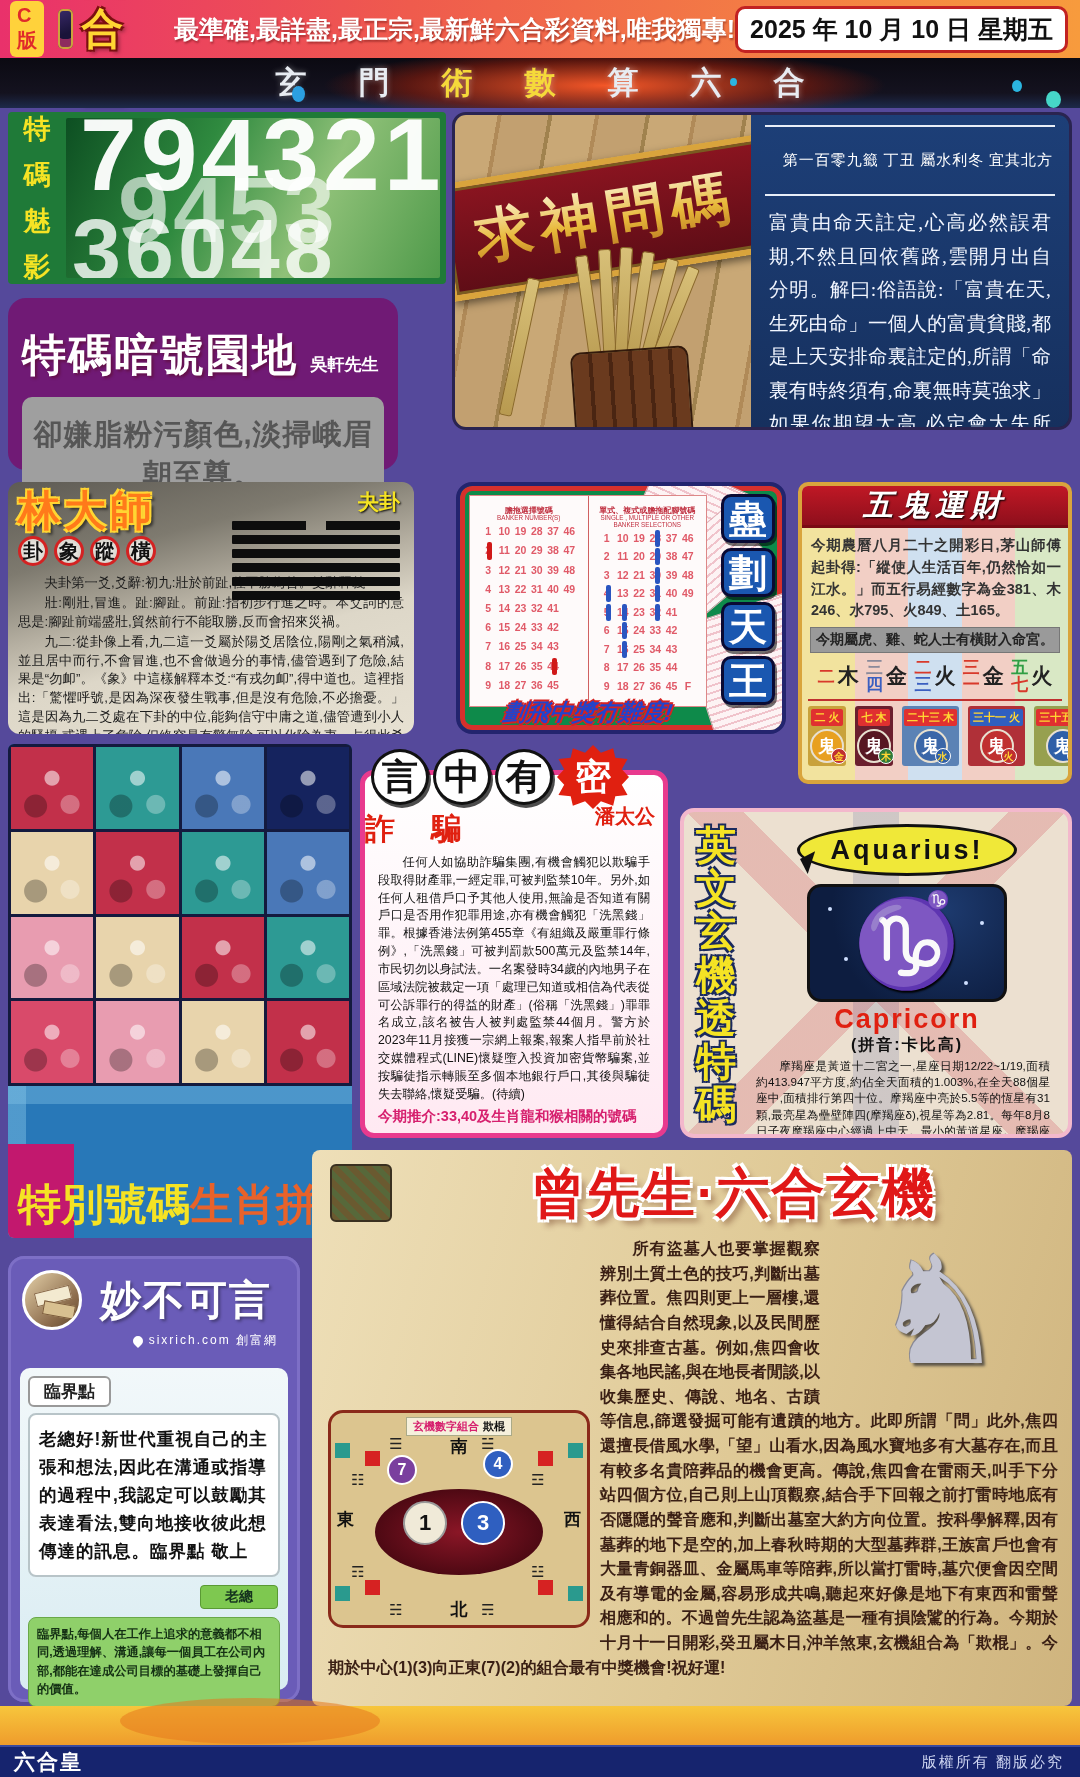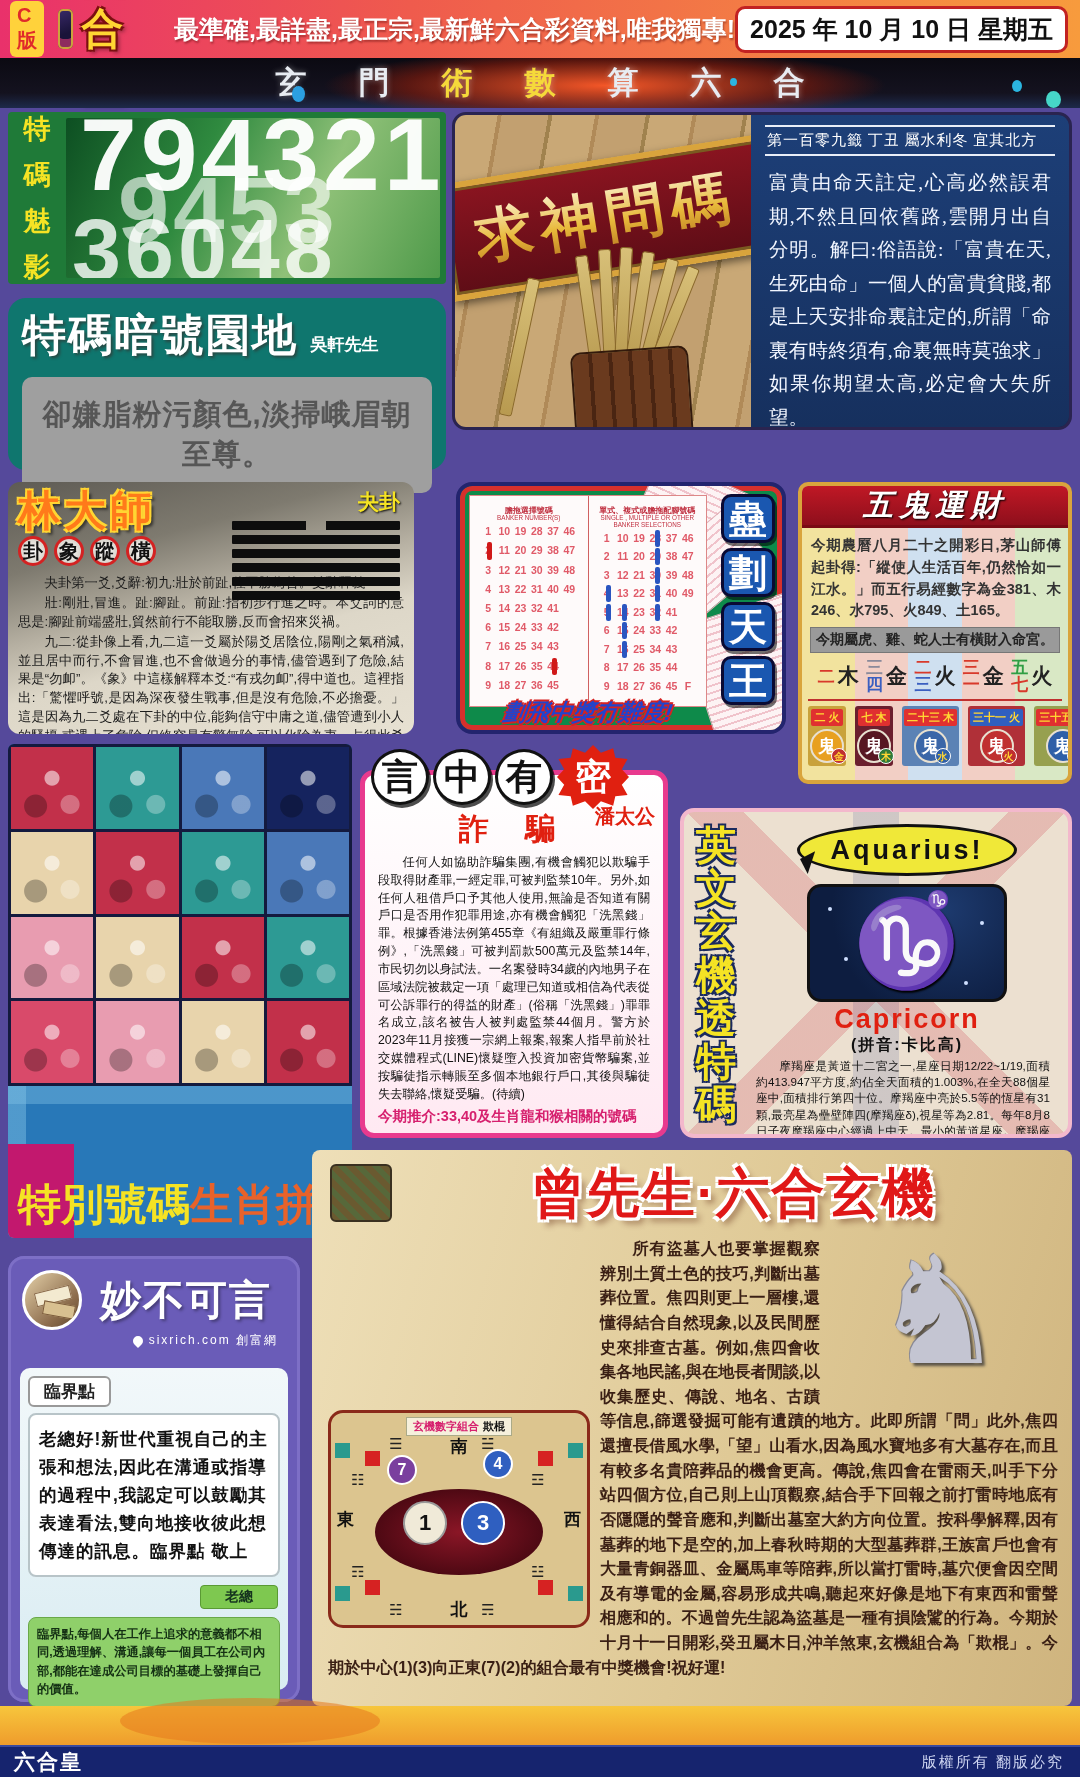--- a/index.html
+++ b/index.html
@@ -42,22 +42,22 @@
   #temamei-label{width:58px;display:flex;flex-direction:column;align-items:center;justify-content:center;gap:10px;
        color:#f5e324;font-weight:900;font-size:27px;}
   #temamei-img{position:relative;flex:1;margin:6px 6px 6px 0;overflow:hidden;border-radius:2px;
        background:linear-gradient(115deg,#0d4f22,#2f8a3f 35%,#8fc178 65%,#4f9a4a);}
   .num-row{position:absolute;color:#fff;font-weight:900;letter-spacing:4px;line-height:1;}
   #numrow1{left:14px;top:-14px;font-size:102px;opacity:.96;}
   #numrow2{left:52px;top:46px;font-size:92px;opacity:.62;}
   #numrow3{left:6px;top:88px;font-size:88px;opacity:.8;}
 
   
-  #anhao{position:absolute;left:8px;top:298px;width:438px;height:172px;background:#0f766e;
-       border-radius:18px;padding:8px 14px;}
+  #anhao{position:absolute;left:8px;top:298px;width:390px;height:172px;background:#701a75;
+       border-radius:18px;padding:28px 14px;}
   #anhao-title{color:#fff;font-weight:900;font-size:44px;letter-spacing:2px;display:inline;
        text-shadow:2px 2px 3px rgba(80,0,0,.4);}
   #anhao-author{color:#fff;font-weight:900;font-size:17px;margin-left:8px;}
   #anhao-verse{margin-top:12px;background:#9f9f9f;border-radius:10px;color:#565656;
        font-weight:900;font-size:29px;padding:18px 10px;text-align:center;letter-spacing:1px;}
 
   
   #qiushen{position:absolute;left:452px;top:112px;width:620px;height:318px;display:flex;
        border-radius:14px;overflow:hidden;background:#201c38;border:3px solid #2a2450;}
   #qs-img{position:relative;width:296px;background:
@@ -69,21 +69,21 @@
   #qs-banner span{font-family:"Liberation Serif",serif;font-size:58px;font-weight:900;letter-spacing:8px;
        background:linear-gradient(#fdf6da,#e8b93a 55%,#b4701e);-webkit-background-clip:text;background-clip:text;color:transparent;}
   .stick{position:absolute;width:13px;height:120px;background:linear-gradient(#d8c078,#b89a50);
        border:1px solid #8a6a2a;border-radius:3px;}
   #qs-cup{position:absolute;left:118px;bottom:-18px;width:118px;height:96px;border-radius:10px 10px 14px 14px;
        background:repeating-linear-gradient(90deg,#6a3a1e 0 16px,#4a2512 16px 20px);
        border:2px solid #331a0c;transform:rotate(-4deg);}
   #qs-panel{position:relative;flex:1;background:linear-gradient(#1d3f78,#16305e);margin:0;
        padding:10px 14px;display:flex;flex-direction:column;}
   #qs-lot-header{border-top:2px solid #e8eef8;border-bottom:2px solid #e8eef8;color:#fff;
-       font-family:"Liberation Serif",serif;font-size:15px;text-align:left;padding:4px 2px;letter-spacing:1px;}
+       font-family:"Liberation Serif",serif;font-size:15px;text-align:right;padding:24px 2px;letter-spacing:1px;}
   #qs-lot-body{color:#f2f6ff;font-family:"Liberation Serif",serif;font-size:19.5px;line-height:1.72;
        padding:10px 4px 6px 4px;flex:1;text-align:justify;}
 
   
   #lin{position:absolute;left:8px;top:482px;width:406px;height:252px;border-radius:12px;overflow:hidden;
        background:linear-gradient(165deg,#5e5b54,#7e7a6f 26%,#b6b0a2 46%,#ddd7c8 62%,#e7e1d2);padding:8px 10px;}
   #lin-title{font-size:42px;font-weight:900;color:#ff7a1a;letter-spacing:4px;line-height:1;
        text-shadow:2px 2px 0 #ffd633,-2px -2px 0 #ffd633,2px -2px 0 #ffd633,-2px 2px 0 #ffd633,4px 4px 3px rgba(0,0,0,.55);}
   #lin-sub{margin-top:4px;display:flex;gap:6px;}
   .lin-circ{width:30px;height:30px;border-radius:50%;border:3px solid #d42222;background:radial-gradient(#fff,#c9c4b8);
@@ -169,21 +169,21 @@
   #yan{position:absolute;left:360px;top:770px;width:308px;height:368px;border:5px solid #e83a8e;
        border-radius:14px;background:linear-gradient(#ffffff,#ffe9f2);}
   #yan-title{position:absolute;left:6px;top:-30px;display:flex;align-items:center;}
   .yan-bub{width:58px;height:56px;border-radius:50%;border:3px solid #111;background:#fff;margin-right:4px;
        display:flex;align-items:center;justify-content:center;font-weight:900;font-size:36px;color:#111;
        box-shadow:2px 3px 0 rgba(0,0,0,.7);}
   #yan-star{width:72px;height:64px;background:#e02010;display:flex;align-items:center;justify-content:center;
        clip-path:polygon(50% 0,61% 12%,78% 5%,81% 20%,98% 22%,90% 38%,100% 50%,90% 62%,98% 78%,81% 80%,78% 95%,61% 88%,50% 100%,39% 88%,22% 95%,19% 80%,2% 78%,10% 62%,0 50%,10% 38%,2% 22%,19% 20%,22% 5%,39% 12%);}
   #yan-star span{color:#fff;font-weight:900;font-size:36px;}
   #yan-author{position:absolute;right:8px;top:28px;color:#e02010;font-weight:900;font-size:20px;}
-  #yan-sub{margin-top:34px;text-align:center;color:#e02010;font-weight:900;font-size:30px;letter-spacing:14px;}
+  #yan-sub{margin-top:34px;color:#e02010;font-weight:900;font-size:30px;letter-spacing:14px;}
   #yan-body{padding:4px 13px 0 13px;font-size:12.3px;line-height:1.45;color:#111;text-align:justify;text-indent:2em;}
   #yan-tip{padding:3px 13px;color:#d6206e;font-weight:900;font-size:14.5px;}
 
   
   #eng{position:absolute;left:680px;top:808px;width:392px;height:330px;border:4px solid #f3b8cc;border-radius:14px;
        overflow:hidden;background:
        linear-gradient(45deg,transparent 46%,rgba(200,40,60,.20) 46% 54%,transparent 54%),
        linear-gradient(-45deg,transparent 46%,rgba(200,40,60,.20) 46% 54%,transparent 54%),
        linear-gradient(90deg,transparent 44%,rgba(40,60,140,.15) 44% 56%,transparent 56%),
        #ece0d0;}

